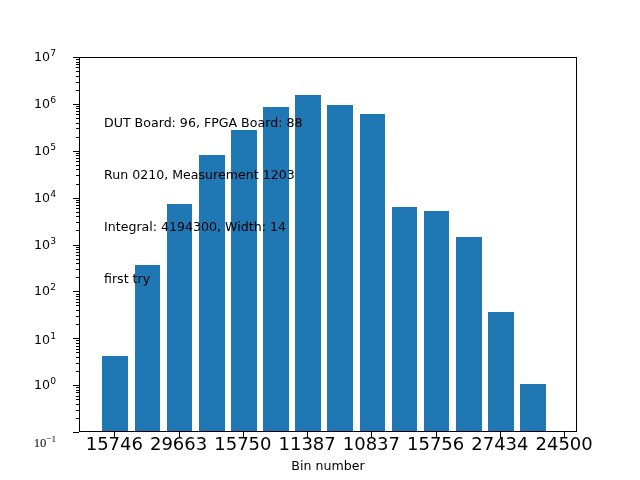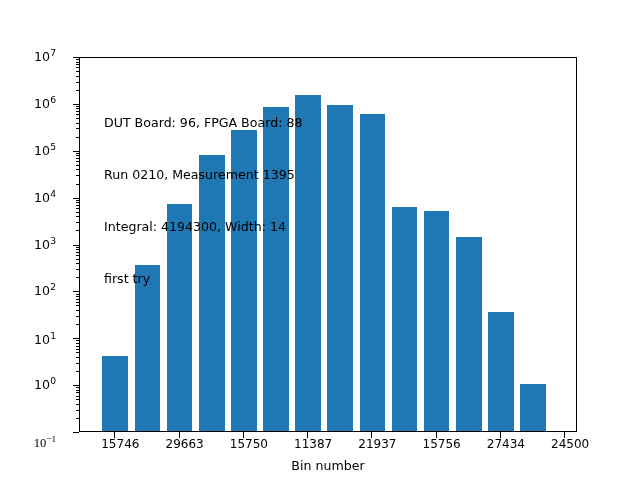--- a/index.html
+++ b/index.html
@@ -75,25 +75,24 @@
     left: 79px;
     top: 458px;
     width: 498px;
     text-align: center;
     font-size: 12.6px;
     white-space: nowrap;
   }
   .xtick-label {
     position: absolute;
     top: 437px;
-    font-size: 12px;
+    font-size: 18px;
     line-height: 14px;
     white-space: nowrap;
     transform: translateX(-50%);
-    margin-left: 6px;
   }
   .xtick-major {
     position: absolute;
     top: 432px;
     width: 1.1px;
     height: 6px;
     background: #000000;
   }
 
   
@@ -202,21 +201,21 @@
   <div id="x-ticks-layer">
       <div class="xtick-major" style="left: 114.34px;"></div>
       <div class="xtick-label" style="left: 114.34px;">15746</div>
       <div class="xtick-major" style="left: 178.6px;"></div>
       <div class="xtick-label" style="left: 178.6px;">29663</div>
       <div class="xtick-major" style="left: 242.86px;"></div>
       <div class="xtick-label" style="left: 242.86px;">15750</div>
       <div class="xtick-major" style="left: 307.12px;"></div>
       <div class="xtick-label" style="left: 307.12px;">11387</div>
       <div class="xtick-major" style="left: 371.37px;"></div>
-      <div class="xtick-label" style="left: 371.37px;">21937</div>
+      <div class="xtick-label" style="left: 371.37px;">10837</div>
       <div class="xtick-major" style="left: 435.63px;"></div>
       <div class="xtick-label" style="left: 435.63px;">15756</div>
       <div class="xtick-major" style="left: 499.89px;"></div>
       <div class="xtick-label" style="left: 499.89px;">27434</div>
       <div class="xtick-major" style="left: 564.15px;"></div>
       <div class="xtick-label" style="left: 564.15px;">24500</div>
     </div>
 
   <div id="x-axis-label">Bin number</div>
 
@@ -234,18 +233,18 @@
         <div class="bar" style="left: 311.65px; width: 25.7px; height: 223.98px; background: rgb(31, 119, 180);"></div>
         <div class="bar" style="left: 343.78px; width: 25.7px; height: 220.26px; background: rgb(31, 119, 180);"></div>
         <div class="bar" style="left: 375.91px; width: 25.7px; height: 194.35px; background: rgb(31, 119, 180);"></div>
         <div class="bar" style="left: 408.04px; width: 25.7px; height: 119.25px; background: rgb(31, 119, 180);"></div>
         <div class="bar" style="left: 440.17px; width: 25.7px; height: 46.88px; background: rgb(31, 119, 180);"></div>
       </div>
   </div>
 
   <div id="annotation">
     <div>DUT Board: 96, FPGA Board: 88</div>
-    <div>Run 0210, Measurement 1395</div>
+    <div>Run 0210, Measurement 1203</div>
     <div>Integral: 4194300, Width: 14</div>
     <div>first try</div>
   </div>
 
 </div>
 
 </body></html>

